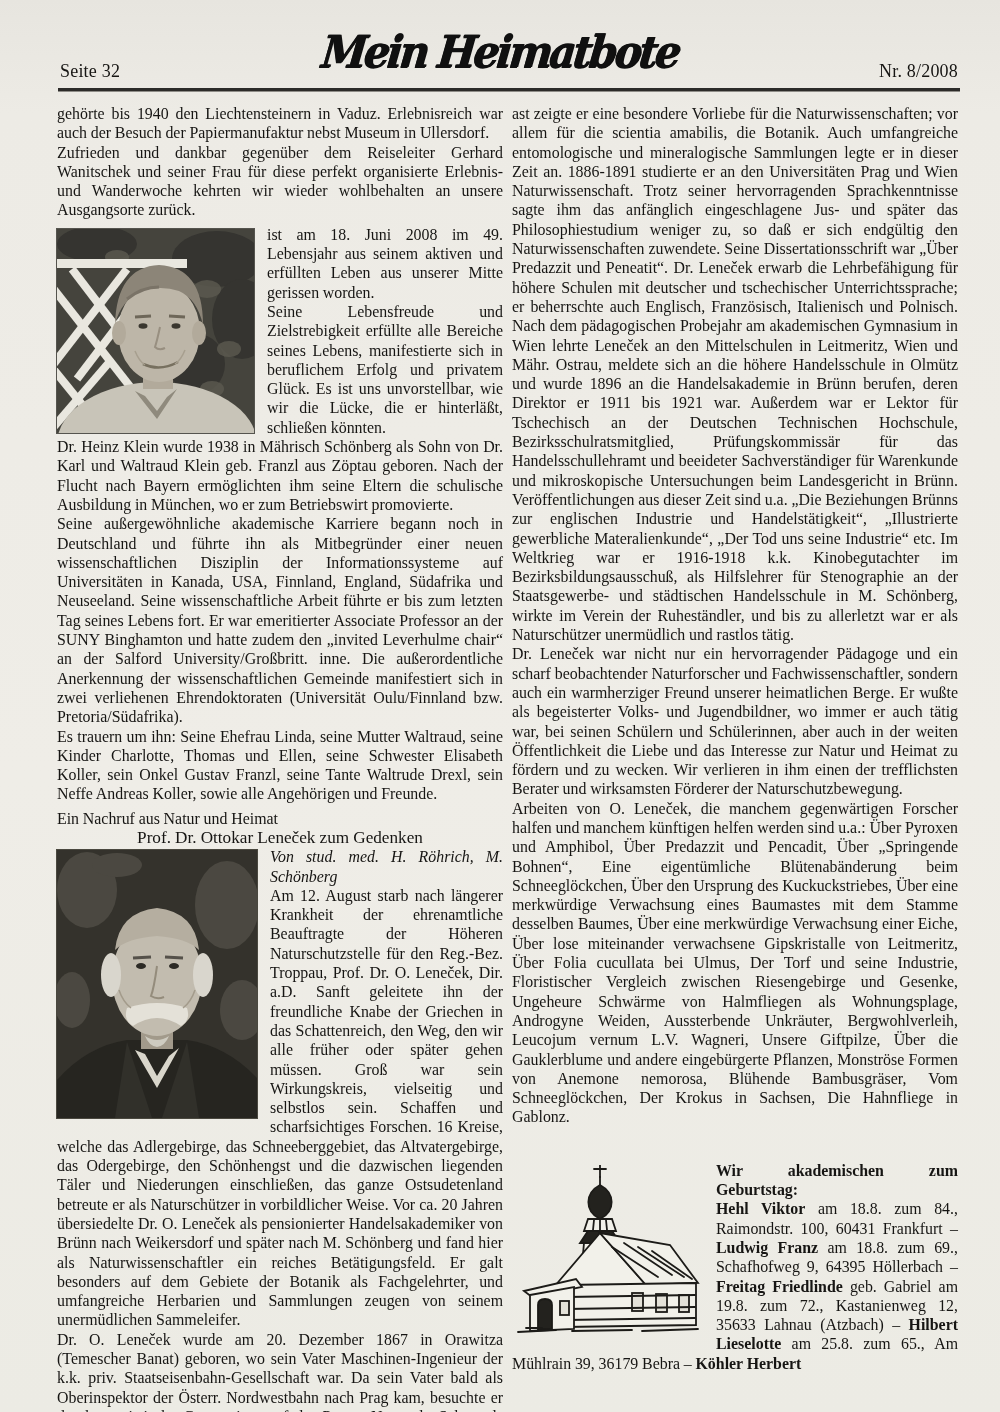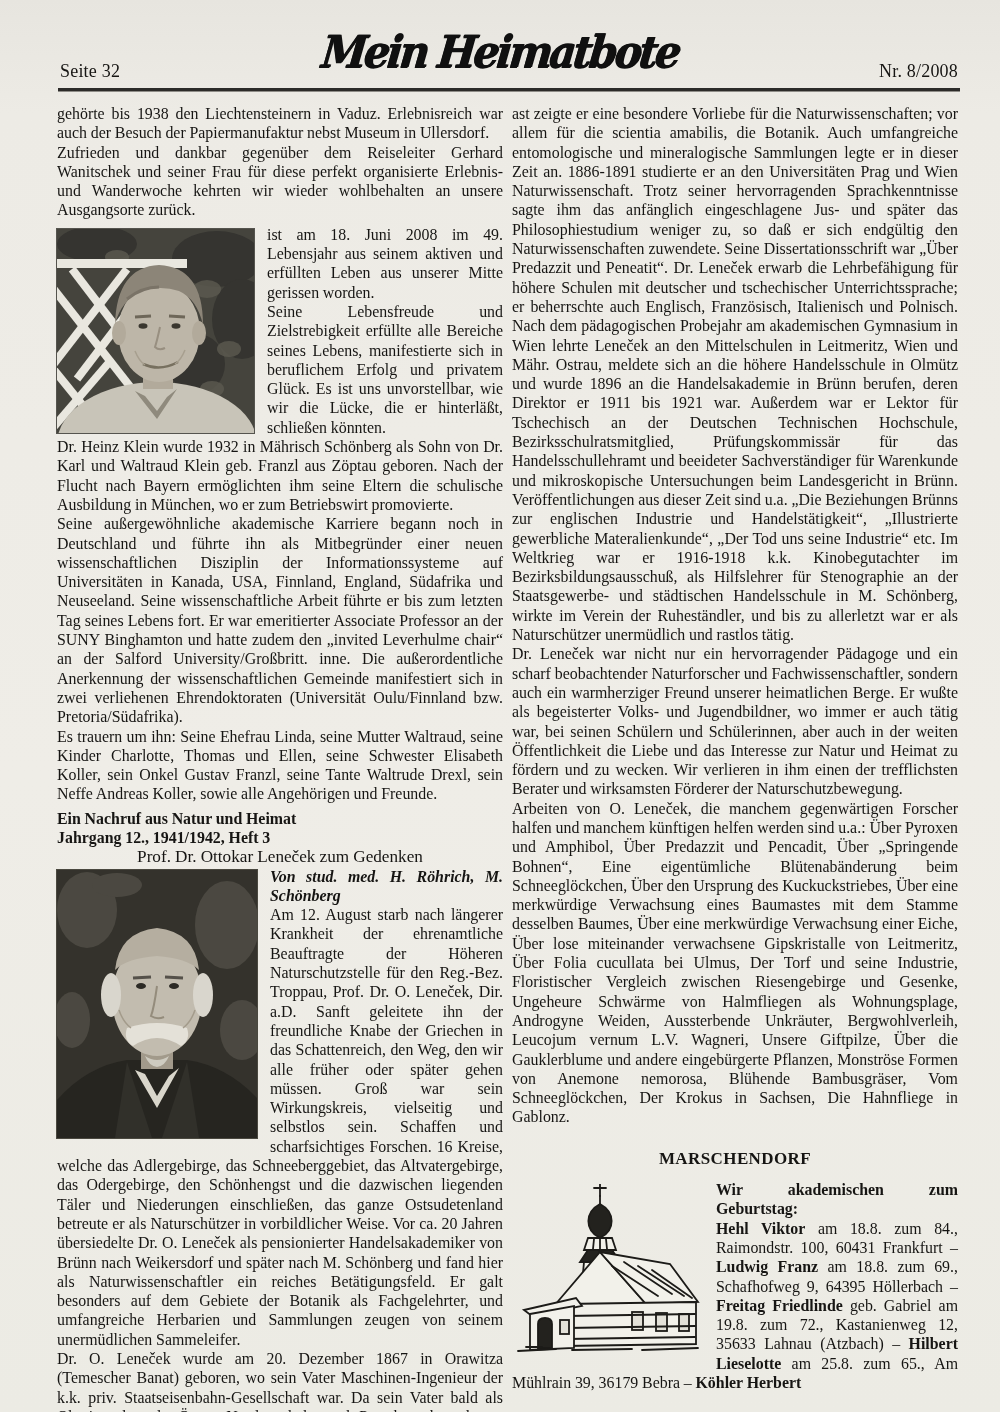--- a/index.html
+++ b/index.html
@@ -41,23 +41,23 @@
     font-size:15.9px;line-height:19.3px;
     text-align:justify;
     hyphens:auto;-webkit-hyphens:auto;
     word-spacing:-0.2px;
   }
   .col p{margin:0;}
   .flow::after{content:"";display:block;clear:both;}
 
   b,.bold{font-weight:bold;}
   .obit-heading{font-weight:bold;font-size:16.5px;line-height:21px;}
-  .section-heading{font-weight:bold;margin:0;}
+  .section-heading{font-weight:normal;margin:0;}
   .section-heading-center{font-weight:normal;text-align:center;font-size:17.2px;margin:1px 0 3px 0;}
-  .byline{font-weight:bold;font-style:italic;}
+  .byline{font-weight:normal;font-style:italic;}
   .signature{font-style:italic;text-align:right;padding-right:14px;}
   .gap-sm{height:5px;}
   .gap-md{height:12px;}
   .gap-lg{height:22px;}
 
   .marsch-heading{font-weight:bold;text-align:center;font-size:17px;letter-spacing:.4px;margin:0 30px 0 0;}
 
   
   .photo-klein{float:left;width:197px;height:204px;margin:4px 13px 3px 0;
     background:#43423c;outline:1px solid #55544e;}
@@ -74,21 +74,21 @@
   <div class="header">
     <span class="header-label">Seite 32</span>
     <div class="masthead">Mein Heimatbote</div>
     <span class="header-label">Nr. 8/2008</span>
   </div>
   <div class="header-rule"></div>
 
   <div class="columns">
 
     <div class="col">
-      <p>gehörte bis 1938 den Liechtensteinern in Vaduz. Erlebnisreich war auch der Besuch der Papiermanufaktur nebst Museum in Ullersdorf.</p>
+      <p>gehörte bis 1940 den Liechtensteinern in Vaduz. Erlebnisreich war auch der Besuch der Papiermanufaktur nebst Museum in Ullersdorf.</p>
       <p>Zufrieden und dankbar gegenüber dem Reiseleiter Gerhard Wanitschek und seiner Frau für diese perfekt organisierte Erlebnis- und Wanderwoche kehrten wir wieder wohlbehalten an unsere Ausgangsorte zurück.</p>
 
       <div class="gap-sm"></div>
 
       <div class="flow">
         <div class="photo-klein" title="Porträtfoto Dr. Heinz Karl Klein">
           <svg width="197" height="204" viewBox="0 0 197 204">
             <rect width="197" height="204" fill="#45443d"></rect>
             <g fill="#353430">
               <ellipse cx="160" cy="30" rx="45" ry="28"></ellipse>
@@ -126,28 +126,27 @@
             <ellipse cx="119" cy="97" rx="4.5" ry="2.8" fill="#3a372f"></ellipse>
             <path d="M103,98 Q100,112 98,118 Q102,122 108,119" stroke="#988f80" stroke-width="2" fill="none"></path>
             <path d="M86,135 Q103,143 121,133" stroke="#77705f" stroke-width="2.5" fill="none"></path>
             <path d="M78,122 Q82,132 88,136" stroke="#a79f8f" stroke-width="1.5" fill="none"></path>
             <path d="M128,121 Q124,131 118,135" stroke="#a79f8f" stroke-width="1.5" fill="none"></path>
           </svg>
         </div>
         <p>ist am 18. Juni 2008 im 49. Lebensjahr aus seinem aktiven und erfüllten Leben aus unserer Mitte gerissen worden.</p>
         <p>Seine Lebensfreude und Zielstrebigkeit erfüllte alle Bereiche seines Lebens, manifestierte sich in beruflichem Erfolg und privatem Glück. Es ist uns unvorstellbar, wie wir die Lücke, die er hinterläßt, schließen könnten.</p>
       </div>
-      <p>Dr. Heinz Klein wurde 1932 in Mährisch Schönberg als Sohn von Dr. Karl und Waltraud Klein geb. Franzl aus Zöptau geboren. Nach der Flucht nach Bayern ermöglichten ihm seine Eltern die schulische Ausbildung in München, wo er zum Betriebswirt promovierte.</p>
+      <p>Dr. Heinz Klein wurde 1938 in Mährisch Schönberg als Sohn von Dr. Karl und Waltraud Klein geb. Franzl aus Zöptau geboren. Nach der Flucht nach Bayern ermöglichten ihm seine Eltern die schulische Ausbildung in München, wo er zum Betriebswirt promovierte.</p>
       <p>Seine außergewöhnliche akademische Karriere begann noch in Deutschland und führte ihn als Mitbegründer einer neuen wissenschaftlichen Disziplin der Informationssysteme auf Universitäten in Kanada, USA, Finnland, England, Südafrika und Neuseeland. Seine wissenschaftliche Arbeit führte er bis zum letzten Tag seines Lebens fort. Er war emeritierter Associate Professor an der SUNY Binghamton und hatte zudem den „invited Leverhulme chair“ an der Salford University/Großbritt. inne. Die außerordentliche Anerkennung der wissenschaftlichen Gemeinde manifestiert sich in zwei verliehenen Ehrendoktoraten (Universität Oulu/Finnland bzw. Pretoria/Südafrika).</p>
       <p>Es trauern um ihn: Seine Ehefrau Linda, seine Mutter Waltraud, seine Kinder Charlotte, Thomas und Ellen, seine Schwester Elisabeth Koller, sein Onkel Gustav Franzl, seine Tante Waltrude Drexl, sein Neffe Andreas Koller, sowie alle Angehörigen und Freunde.</p>
 
       <div class="gap-sm"></div>
 
       <p class="section-heading">Ein Nachruf aus Natur und Heimat</p>
-      <p class="section-heading">Jahrgang 12., 1941/1942, Heft 3</p>
       <p class="section-heading-center">Prof. Dr. Ottokar Leneček zum Gedenken</p>
 
       <div class="flow">
         <div class="photo-lenecek" title="Porträtfoto Prof. Dr. Ottokar Leneček">
           <svg width="200" height="268" viewBox="0 0 200 268">
             <rect width="200" height="268" fill="#34322c"></rect>
             <g fill="#55524a" opacity=".7">
               <ellipse cx="30" cy="40" rx="30" ry="38"></ellipse>
                 <ellipse cx="170" cy="55" rx="32" ry="44"></ellipse>
               <ellipse cx="185" cy="160" rx="22" ry="30"></ellipse>
@@ -182,21 +181,20 @@
     </div>
 
     <div class="col">
       <p>ast zeigte er eine besondere Vorliebe für die Naturwissenschaften; vor allem für die scientia amabilis, die Botanik. Auch umfangreiche entomologische und mineralogische Sammlungen legte er in dieser Zeit an. 1886-1891 studierte er an den Universitäten Prag und Wien Naturwissenschaft. Trotz seiner hervorragenden Sprachkenntnisse sagte ihm das anfänglich eingeschlagene Jus- und später das Philosophiestudium weniger zu, so daß er sich endgültig den Naturwissenschaften zuwendete. Seine Dissertationsschrift war „Über Predazzit und Peneatit“. Dr. Leneček erwarb die Lehrbefähigung für höhere Schulen mit deutscher und tschechischer Unterrichtssprache; er beherrschte auch Englisch, Französisch, Italienisch und Polnisch. Nach dem pädagogischen Probejahr am akademischen Gymnasium in Wien lehrte Leneček an den Mittelschulen in Leitmeritz, Wien und Mähr. Ostrau, meldete sich an die höhere Handelsschule in Olmütz und wurde 1896 an die Handelsakademie in Brünn berufen, deren Direktor er 1911 bis 1921 war. Außerdem war er Lektor für Tschechisch an der Deutschen Technischen Hochschule, Bezirksschulratsmitglied, Prüfungskommissär für das Handelsschullehramt und beeideter Sachverständiger für Warenkunde und mikroskopische Untersuchungen beim Landesgericht in Brünn. Veröffentlichungen aus dieser Zeit sind u.a. „Die Beziehungen Brünns zur englischen Industrie und Handelstätigkeit“, „Illustrierte gewerbliche Materalienkunde“, „Der Tod uns seine Industrie“ etc. Im Weltkrieg war er 1916-1918 k.k. Kinobegutachter im Bezirksbildungsausschuß, als Hilfslehrer für Stenographie an der Staatsgewerbe- und städtischen Handelsschule in M. Schönberg, wirkte im Verein der Ruheständler, und bis zu allerletzt war er als Naturschützer unermüdlich und rastlos tätig.</p>
       <p>Dr. Leneček war nicht nur ein hervorragender Pädagoge und ein scharf beobachtender Naturforscher und Fachwissenschaftler, sondern auch ein warmherziger Freund unserer heimatlichen Berge. Er wußte als begeisterter Volks- und Jugendbildner, wo immer er auch tätig war, bei seinen Schülern und Schülerinnen, aber auch in der weiten Öffentlichkeit die Liebe und das Interesse zur Natur und Heimat zu fördern und zu wecken. Wir verlieren in ihm einen der trefflichsten Berater und wirksamsten Förderer der Naturschutzbewegung.</p>
       <p>Arbeiten von O. Leneček, die manchem gegenwärtigen Forscher halfen und manchem künftigen helfen werden sind u.a.: Über Pyroxen und Amphibol, Über Predazzit und Pencadit, Über „Springende Bohnen“, Eine eigentümliche Blütenabänderung beim Schneeglöckchen, Über den Ursprung des Kuckuckstriebes, Über eine merkwürdige Verwachsung eines Baumastes mit dem Stamme desselben Baumes, Über eine merkwürdige Verwachsung einer Eiche, Über lose miteinander verwachsene Gipskristalle von Leitmeritz, Über Folia cucullata bei Ulmus, Der Torf und seine Industrie, Floristischer Vergleich zwischen Riesengebirge und Gesenke, Ungeheure Schwärme von Halmfliegen als Wohnungsplage, Androgyne Weiden, Aussterbende Unkräuter, Bergwohlverleih, Leucojum vernum L.V. Wagneri, Unsere Giftpilze, Über die Gauklerblume und andere eingebürgerte Pflanzen, Monströse Formen von Anemone nemorosa, Blühende Bambusgräser, Vom Schneeglöckchen, Der Krokus in Sachsen, Die Hahnfliege in Gablonz.</p>
 
       <div class="gap-lg"></div>
 
       <div class="flow">
-        <p class="marsch-heading">MARSCHENDORF</p>
         <div class="gap-md"></div>
         <div class="church-figure" title="Federzeichnung einer Dorfkirche">
           <svg width="190" height="168" viewBox="0 0 190 168">
             <g stroke="#1c1b18" stroke-width="1.8" fill="none" stroke-linecap="round">
               <line x1="82" y1="4" x2="94" y2="4"></line>
               <line x1="88" y1="0" x2="88" y2="12"></line>
               <path d="M88,12 L88,22"></path>
               <path d="M88,20 C103,28 104,46 88,54 C72,46 73,28 88,20 Z" fill="#23221e"></path>
               <path d="M76,54 L100,54 L104,66 L72,66 Z" fill="#f2f1ea"></path>
               <line x1="82" y1="55" x2="81" y2="65"></line>

